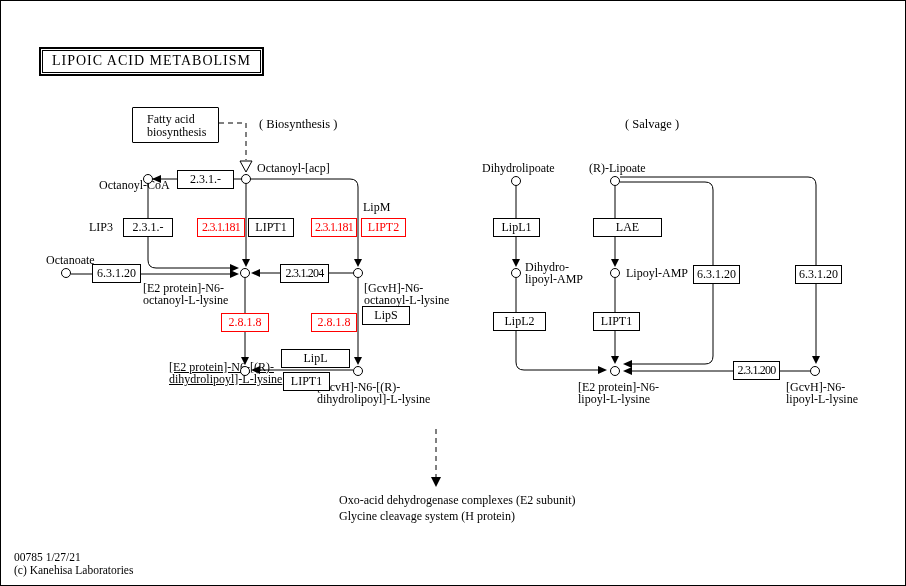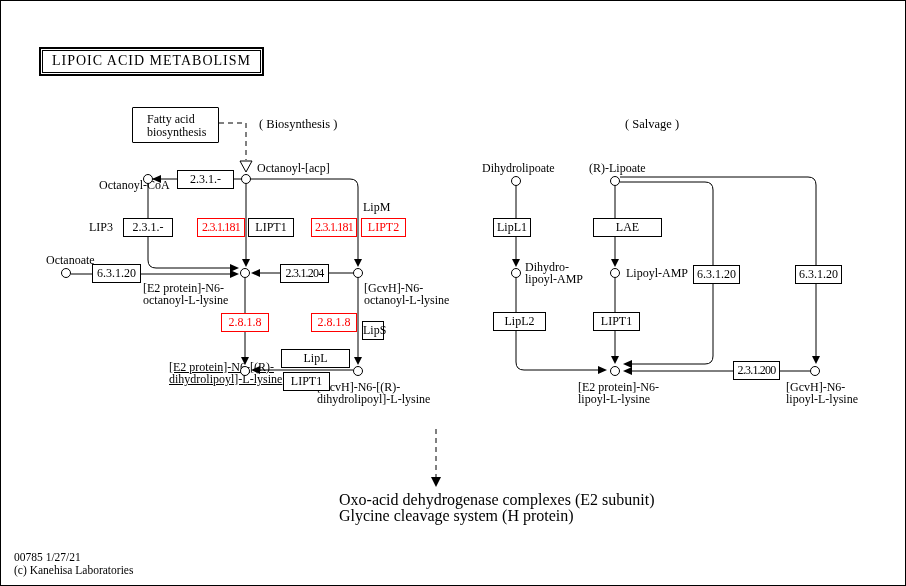--- a/index.html
+++ b/index.html
@@ -21,21 +21,21 @@
   .ebox{
     position:absolute; border:1px solid #000; background:#fff; box-sizing:border-box;
     height:19px; line-height:17px; font-size:12px; text-align:center; white-space:nowrap;
   }
   .ebox.red{border-color:#ff0000; color:#ff0000;}
   .ec{letter-spacing:-0.8px;}
   .cpd{
     position:absolute; width:8px; height:8px; border:1px solid #000;
     border-radius:50%; background:#fff; box-sizing:content-box;
   }
-  .note{position:absolute; left:338px; top:491px; font-size:16px; line-height:16px; white-space:pre-line;}
+  .note{position:absolute; left:338px; top:491px; font-size:12px; line-height:16px; white-space:pre-line;}
   .footer{position:absolute; left:13px; top:550px; font-size:11.5px; line-height:13px; white-space:pre-line;}
 </style>
 </head>
 <body>
 
 <div id="canvas">
 
   <svg id="wires" width="906" height="586">
     <g stroke="#000" stroke-width="1" fill="none">
 
@@ -129,25 +129,25 @@
   <div class="ebox" style="left:176px; top:169px; width:57px;">2.3.1.-</div>
   <div class="ebox" style="left:122px; top:217px; width:50px;">2.3.1.-</div>
   <div class="ebox red ec" style="left:196px; top:217px; width:48px;">2.3.1.181</div>
   <div class="ebox" style="left:247px; top:217px; width:46px;">LIPT1</div>
   <div class="ebox red ec" style="left:310px; top:217px; width:46px;">2.3.1.181</div>
   <div class="ebox red" style="left:360px; top:217px; width:45px;">LIPT2</div>
   <div class="ebox" style="left:91px;  top:263px; width:49px;">6.3.1.20</div>
   <div class="ebox ec" style="left:279px; top:263px; width:49px;">2.3.1.204</div>
   <div class="ebox red" style="left:220px; top:312px; width:48px;">2.8.1.8</div>
   <div class="ebox red" style="left:310px; top:312px; width:46px;">2.8.1.8</div>
-  <div class="ebox" style="left:361px; top:320px; width:22px;">LipS</div>
+  <div class="ebox" style="left:361px; top:305px; width:48px;">LipS</div>
   <div class="ebox" style="left:280px; top:348px; width:69px;">LipL</div>
   <div class="ebox" style="left:282px; top:371px; width:47px;">LIPT1</div>
 
-  <div class="ebox" style="left:492px; top:217px; width:38px;">LipL1</div>
+  <div class="ebox" style="left:492px; top:217px; width:47px;">LipL1</div>
   <div class="ebox" style="left:592px; top:217px; width:69px;">LAE</div>
   <div class="ebox" style="left:492px; top:311px; width:53px;">LipL2</div>
   <div class="ebox" style="left:592px; top:311px; width:47px;">LIPT1</div>
   <div class="ebox" style="left:692px; top:264px; width:47px;">6.3.1.20</div>
   <div class="ebox" style="left:794px; top:264px; width:47px;">6.3.1.20</div>
   <div class="ebox ec" style="left:732px; top:360px; width:47px;">2.3.1.200</div>
 
   <div class="cpd" style="left:142px; top:173px;"></div>
   <div class="cpd" style="left:240px; top:173px;"></div>
   <div class="cpd" style="left:60px;  top:267px;"></div>

